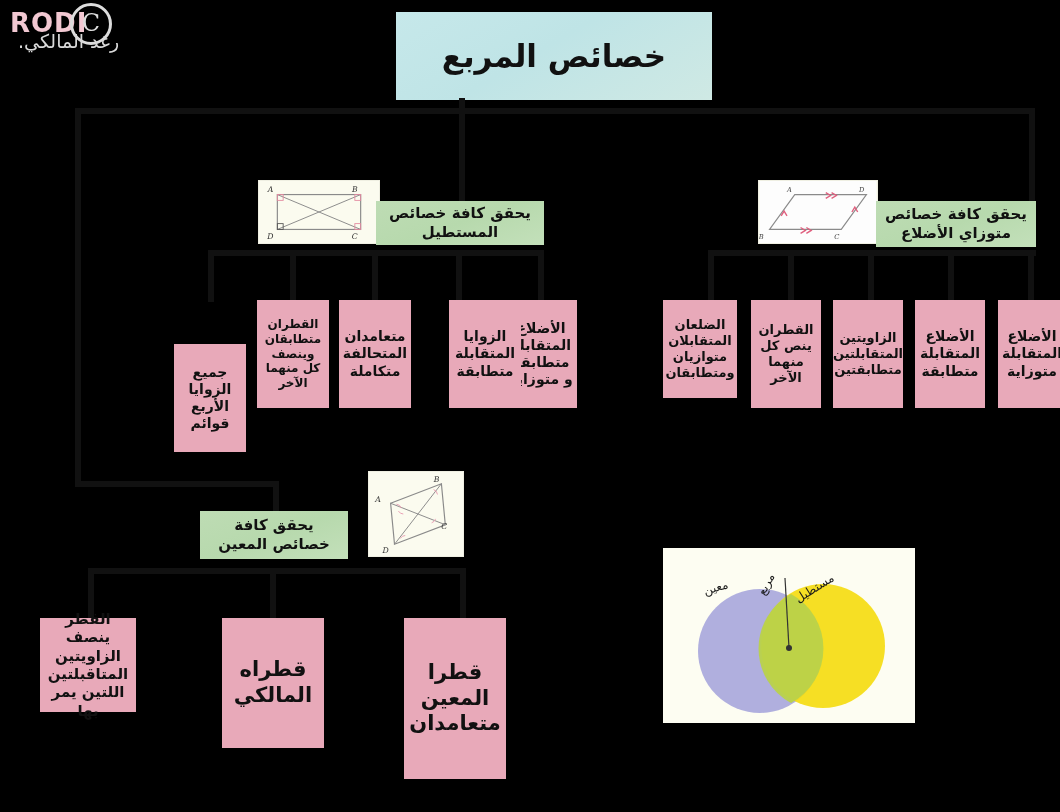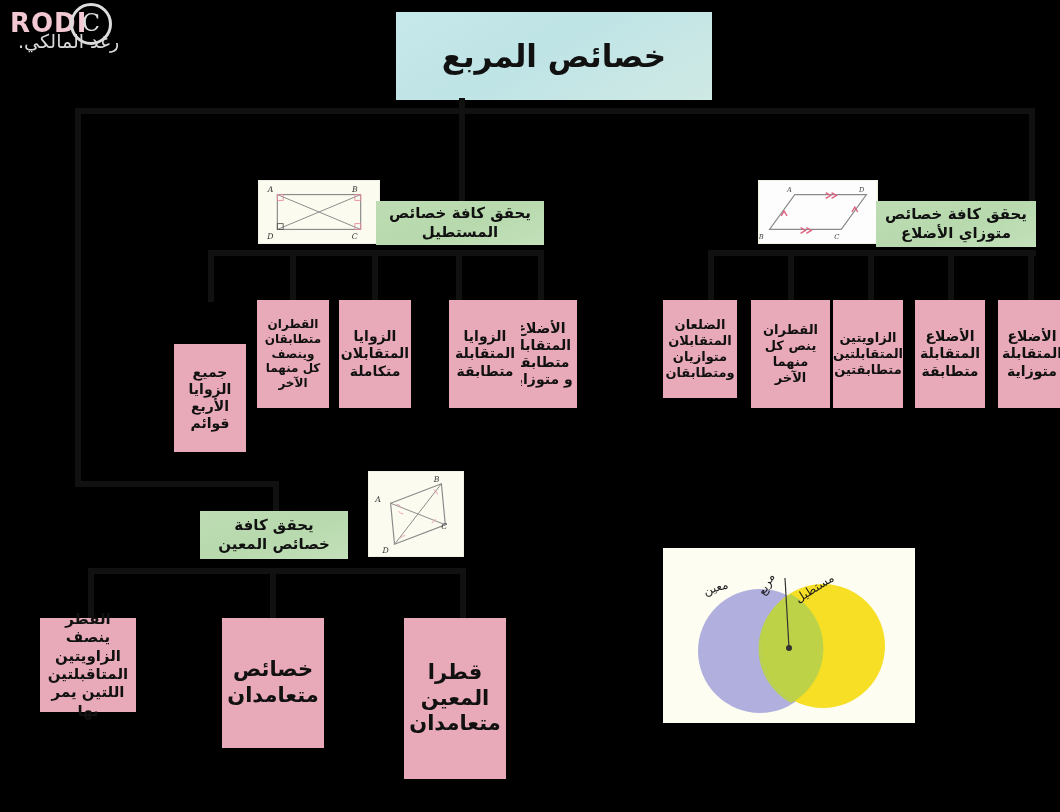--- a/index.html
+++ b/index.html
@@ -153,21 +153,21 @@
   <div class="ln" style="left:456px; top:250px; width:6px; height:52px;"></div>
   <div class="ln" style="left:538px; top:250px; width:6px; height:52px;"></div>
 
   <div class="pink" style="left:505px; top:300px; width:72px; height:108px; font-size:14px;">
     <span>الأضلاع المتقابلة متطابقة و متوزاية</span>
   </div>
   <div class="pink" style="left:421px; top:300px; width:72px; height:108px; font-size:14px;margin-left:28px;">
     <span>الزوايا المتقابلة متطابقة</span>
   </div>
   <div class="pink" style="left:339px; top:300px; width:72px; height:108px; font-size:14px;">
-    <span>الزوايا المتقابلان متكاملة</span>
+    <span>متعامدان المتحالفة متكاملة</span>
   </div>
   <div class="pink" style="left:257px; top:300px; width:72px; height:108px; font-size:12px;">
     <span>القطران متطابقان وينصف كل منهما الآخر</span>
   </div>
   <div class="pink" style="left:174px; top:300px; width:72px; height:108px; font-size:14px;margin-top:44px;">
     <span>جميع الزوايا الأربع قوائم</span>
   </div>
 
   <div class="fig" style="left:758px; top:180px; width:120px; height:64px;">
     <svg viewBox="0 0 120 64">
@@ -201,21 +201,21 @@
 
   <div class="pink" style="left:998px; top:300px; width:68px; height:108px; font-size:14px;">
     <span>الأضلاع المتقابلة متوزاية</span>
   </div>
   <div class="pink" style="left:915px; top:300px; width:70px; height:108px; font-size:14px;">
     <span>الأضلاع المتقابلة متطابقة</span>
   </div>
   <div class="pink" style="left:833px; top:300px; width:70px; height:108px; font-size:13px;">
     <span>الزاويتين المتقابلتين متطابقتين</span>
   </div>
-  <div class="pink" style="left:751px; top:300px; width:79px; height:108px; font-size:13px;">
+  <div class="pink" style="left:751px; top:300px; width:70px; height:108px; font-size:13px;">
     <span>القطران ينص كل منهما الآخر</span>
   </div>
   <div class="pink" style="left:663px; top:300px; width:74px; height:98px; font-size:13px;">
     <span>الضلعان المتقابلان متوازيان ومتطابقان</span>
   </div>
 
   <div class="ln" style="left:75px; top:481px; width:204px; height:6px;"></div>
   <div class="ln" style="left:273px; top:481px; width:6px; height:33px;"></div>
 
   <div class="fig" style="left:368px; top:471px; width:96px; height:86px;">
@@ -244,21 +244,21 @@
 
   <div class="ln" style="left:88px; top:568px; width:378px; height:6px;"></div>
   <div class="ln" style="left:88px; top:568px; width:6px; height:52px;"></div>
   <div class="ln" style="left:270px; top:568px; width:6px; height:52px;"></div>
   <div class="ln" style="left:460px; top:568px; width:6px; height:52px;"></div>
 
   <div class="pink" style="left:404px; top:618px; width:102px; height:161px; font-size:21px;">
     <span>قطرا المعين متعامدان</span>
   </div>
   <div class="pink" style="left:222px; top:618px; width:102px; height:130px; font-size:21px;">
-    <span>خصائص متعامدان</span>
+    <span>قطراه المالكي</span>
   </div>
   <div class="pink" style="left:40px; top:618px; width:96px; height:94px; font-size:15px;">
     <span>القطر ينصف الزاويتين المتاقبلتين اللتين يمر بها</span>
   </div>
 
   <div class="venn">
     <svg viewBox="0 0 252 175">
       <rect x="0" y="0" width="252" height="175" fill="#fdfdf2"></rect>
       <circle cx="97" cy="103" r="62" fill="#a9a8dc" fill-opacity="0.92"></circle>
       <circle cx="160" cy="98" r="62" fill="#f5dc12" fill-opacity="0.92"></circle>

